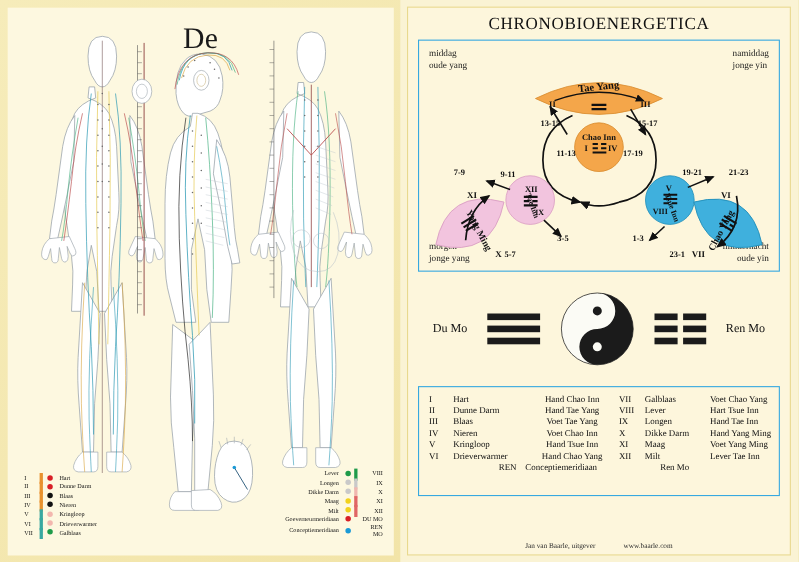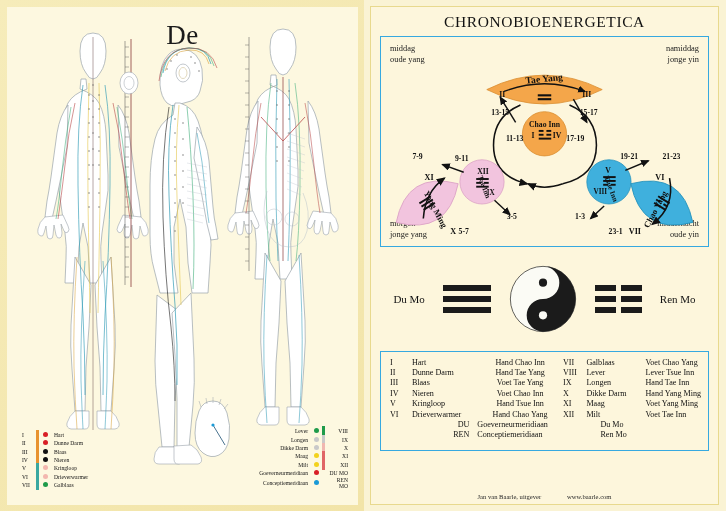--- a/index.html
+++ b/index.html
@@ -101,21 +101,21 @@
     border: 1.6px solid #36a9e0;
     background: #fdf6dc;
     position: relative;
   }
   .cycle-box {
     margin: 5px 9px 0 9px;
     height: 211px;
   }
   .corner { position:absolute; font-size: 8.4px; line-height:1.25; color:#1b1b1b;}
   .corner.tl { left: 9px;  top: 7px; text-align:left;}
-  .corner.tr { right: 9px; top: 7px; text-align:right;}
+  .corner.tr { right: 9px; top: 7px; text-align:left;}
   .corner.bl { left: 9px;  bottom: 6px; text-align:left;}
   .corner.br { right: 9px; bottom: 6px; text-align:right;}
 
   .yy-box {
     margin: 6px 9px 0 9px;
     height: 92px;
     display:flex; align-items:center; justify-content:center;
     gap: 18px;
   }
   .yy-label { font-size: 11px; color:#111; }
@@ -713,21 +713,21 @@
                 <td class="c-num2">VII</td>
                 <td class="c-org2">Galblaas</td>
                 <td>Voet Chao Yang</td>
               </tr>
               <tr>
                 <td class="c-num">II</td>
                 <td class="c-org">Dunne Darm</td>
                 <td class="c-mer">Hand  Tae Yang</td>
                 <td class="c-num2">VIII</td>
                 <td class="c-org2">Lever</td>
-                <td>Lever  Tsue Inn</td>
+                <td>Hart  Tsue Inn</td>
               </tr>
               <tr>
                 <td class="c-num">III</td>
                 <td class="c-org">Blaas</td>
                 <td class="c-mer">Voet Tae Yang</td>
                 <td class="c-num2">IX</td>
                 <td class="c-org2">Longen</td>
                 <td>Hand Tae Inn</td>
               </tr>
               <tr>
@@ -745,27 +745,21 @@
                 <td class="c-num2">XI</td>
                 <td class="c-org2">Maag</td>
                 <td>Voet Yang Ming</td>
               </tr>
               <tr>
                 <td class="c-num">VI</td>
                 <td class="c-org">Drieverwarmer</td>
                 <td class="c-mer">Hand Chao Yang</td>
                 <td class="c-num2">XII</td>
                 <td class="c-org2">Milt</td>
-                <td>Voet Tae Inn</td>
-              </tr>
-              <tr>
-                <td colspan="2" class="dur-lbl">DU</td>
-                <td>Goeverneurmeridiaan</td>
-                <td></td>
-                <td colspan="2" style="padding-left:14px">Du Mo</td>
+                <td>Lever Tae Inn</td>
               </tr>
               <tr>
                 <td colspan="2" class="dur-lbl">REN</td>
                 <td>Conceptiemeridiaan</td>
                 <td></td>
                 <td colspan="2" style="padding-left:14px">Ren Mo</td>
               </tr>
             </tbody>
         </table>
       </div>

